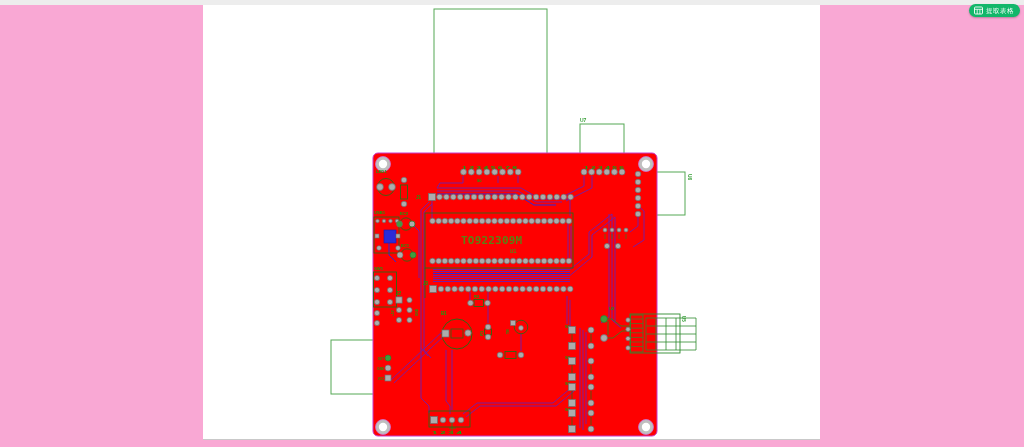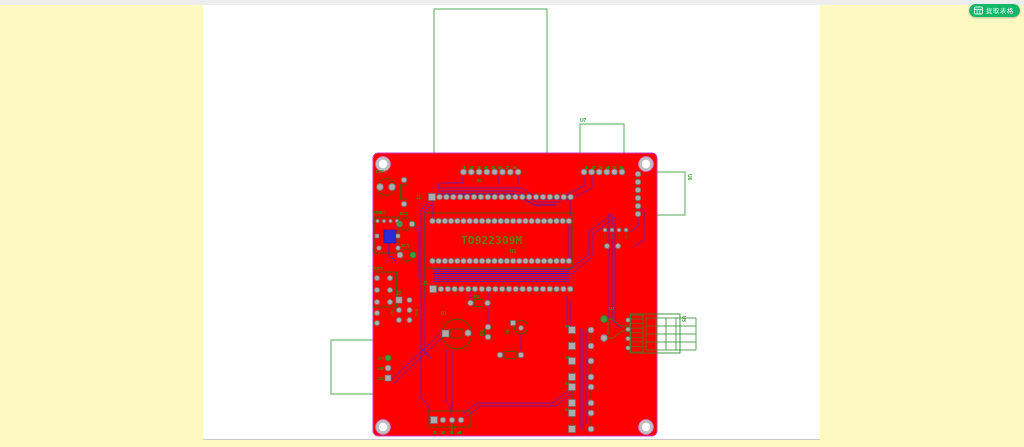--- a/index.html
+++ b/index.html
@@ -1,17 +1,17 @@
 <!DOCTYPE html>
 <html><head>
 <meta charset="utf-8">
 <style>
   html,body{margin:0;padding:0;width:1024px;height:447px;overflow:hidden;
     font-family:"Liberation Sans",sans-serif;background:#e1e1e1;}
-  .workspace{position:relative;width:1024px;height:447px;background:#fef9c3;}
+  .workspace{position:relative;width:1024px;height:447px;background:#f9a8d4;}
   .topstrip{position:absolute;left:0;top:0;width:1024px;height:5px;background:#ededed;}
   .page{position:absolute;left:203px;top:5px;width:617px;height:434px;background:#ffffff;
     border-bottom:1px solid #c9c9c9;}
   .pcb-svg{position:absolute;left:0;top:0;width:1024px;height:447px;}
   .badge{position:absolute;right:4px;top:4px;height:13px;display:flex;align-items:center;
     gap:3px;padding:0 6px 0 5px;border-radius:7px;background:#12b76a;
     box-shadow:0 1px 2px rgba(0,0,0,.25);cursor:pointer;}
   .badge span{color:#ffffff;font-size:6.5px;line-height:13px;letter-spacing:.5px;white-space:nowrap;}
   svg text{font-family:"Liberation Sans",sans-serif;}
   .silk{fill:#0fa30f;font-weight:bold;}

